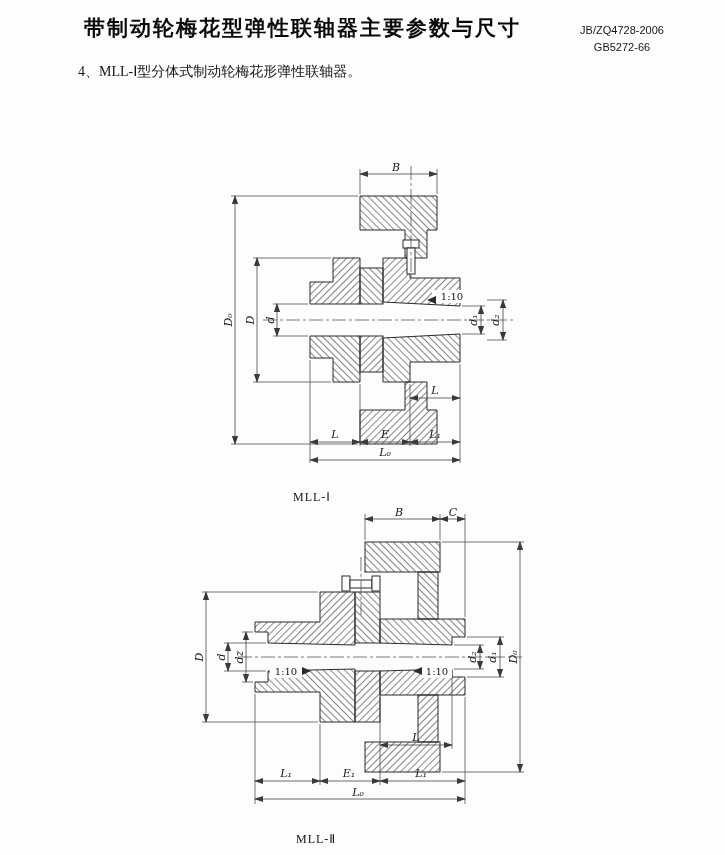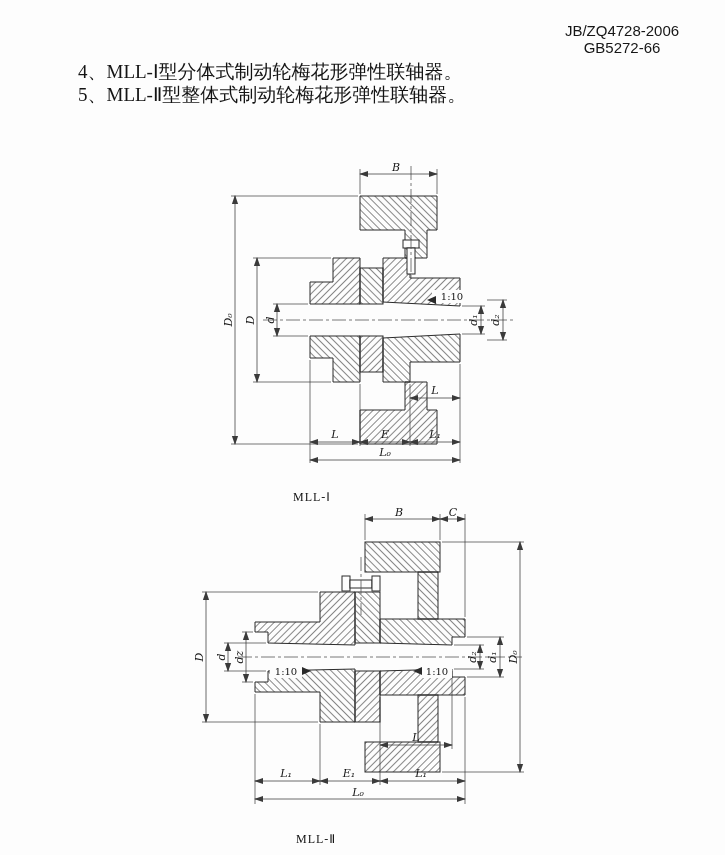--- a/index.html
+++ b/index.html
@@ -8,24 +8,24 @@
     background:#fdfdfd;overflow:hidden;
     font-family:"Liberation Serif",serif;color:#111;
   }
   .title{
     position:absolute;left:84px;top:14px;
     font-family:"Liberation Sans",sans-serif;font-weight:bold;
     font-size:21px;letter-spacing:2px;color:#0a0a0a;white-space:nowrap;
   }
   .stds{
     position:absolute;left:552px;top:22px;width:140px;text-align:center;
-    font-family:"Liberation Sans",sans-serif;font-size:15px;line-height:17px;color:#161616;
+    font-family:"Liberation Sans",sans-serif;font-size:11px;line-height:17px;color:#161616;
   }
   .notes{
-    position:absolute;left:78px;top:60px;font-size:19px;line-height:23px;color:#141414;
+    position:absolute;left:78px;top:60px;font-size:14px;line-height:23px;color:#141414;
   }
   .caption{
     position:absolute;font-size:12px;letter-spacing:1px;color:#141414;
     font-family:"Liberation Serif",serif;
   }
   .cap1{left:293px;top:490px;}
   .cap2{left:296px;top:832px;}
   svg{position:absolute;}
   #dwg1{left:215px;top:160px;}
   #dwg2{left:190px;top:505px;}
@@ -36,29 +36,29 @@
   .outline{stroke:#2b2b2b;stroke-width:1;}
   .dim{stroke:#3a3a3a;stroke-width:0.75;fill:none;}
   .ext{stroke:#3a3a3a;stroke-width:0.7;}
   .cl{stroke:#555;stroke-width:0.8;stroke-dasharray:14 3 3 3;}
 </style>
 </head>
 <body>
 
 <div class="page">
 
+  <div class="title">带制动轮梅花型弹性联轴器主要参数与尺寸</div>
 
   <div class="stds">
     <div>JB/ZQ4728-2006</div>
     <div>GB5272-66</div>
   </div>
 
   <div class="notes">
     <div>4、MLL-Ⅰ型分体式制动轮梅花形弹性联轴器。</div>
-    <div>5、MLL-Ⅱ型整体式制动轮梅花形弹性联轴器。</div>
   </div>
 
   <svg id="dwg1" width="320" height="325" viewBox="0 0 320 325">
     <defs>
       <marker id="arr" viewBox="0 0 10 10" refX="9" refY="5" markerWidth="9" markerHeight="9" orient="auto-start-reverse" markerUnits="userSpaceOnUse">
         <path d="M0,1.5 L10,5 L0,8.5 Z" fill="#3a3a3a"></path>
       </marker>
       <pattern id="h1" patternUnits="userSpaceOnUse" width="5" height="5" patternTransform="rotate(45)">
         <line x1="2.5" y1="0" x2="2.5" y2="5" stroke="#6a6a6a" stroke-width="0.8"></line>
       </pattern>

